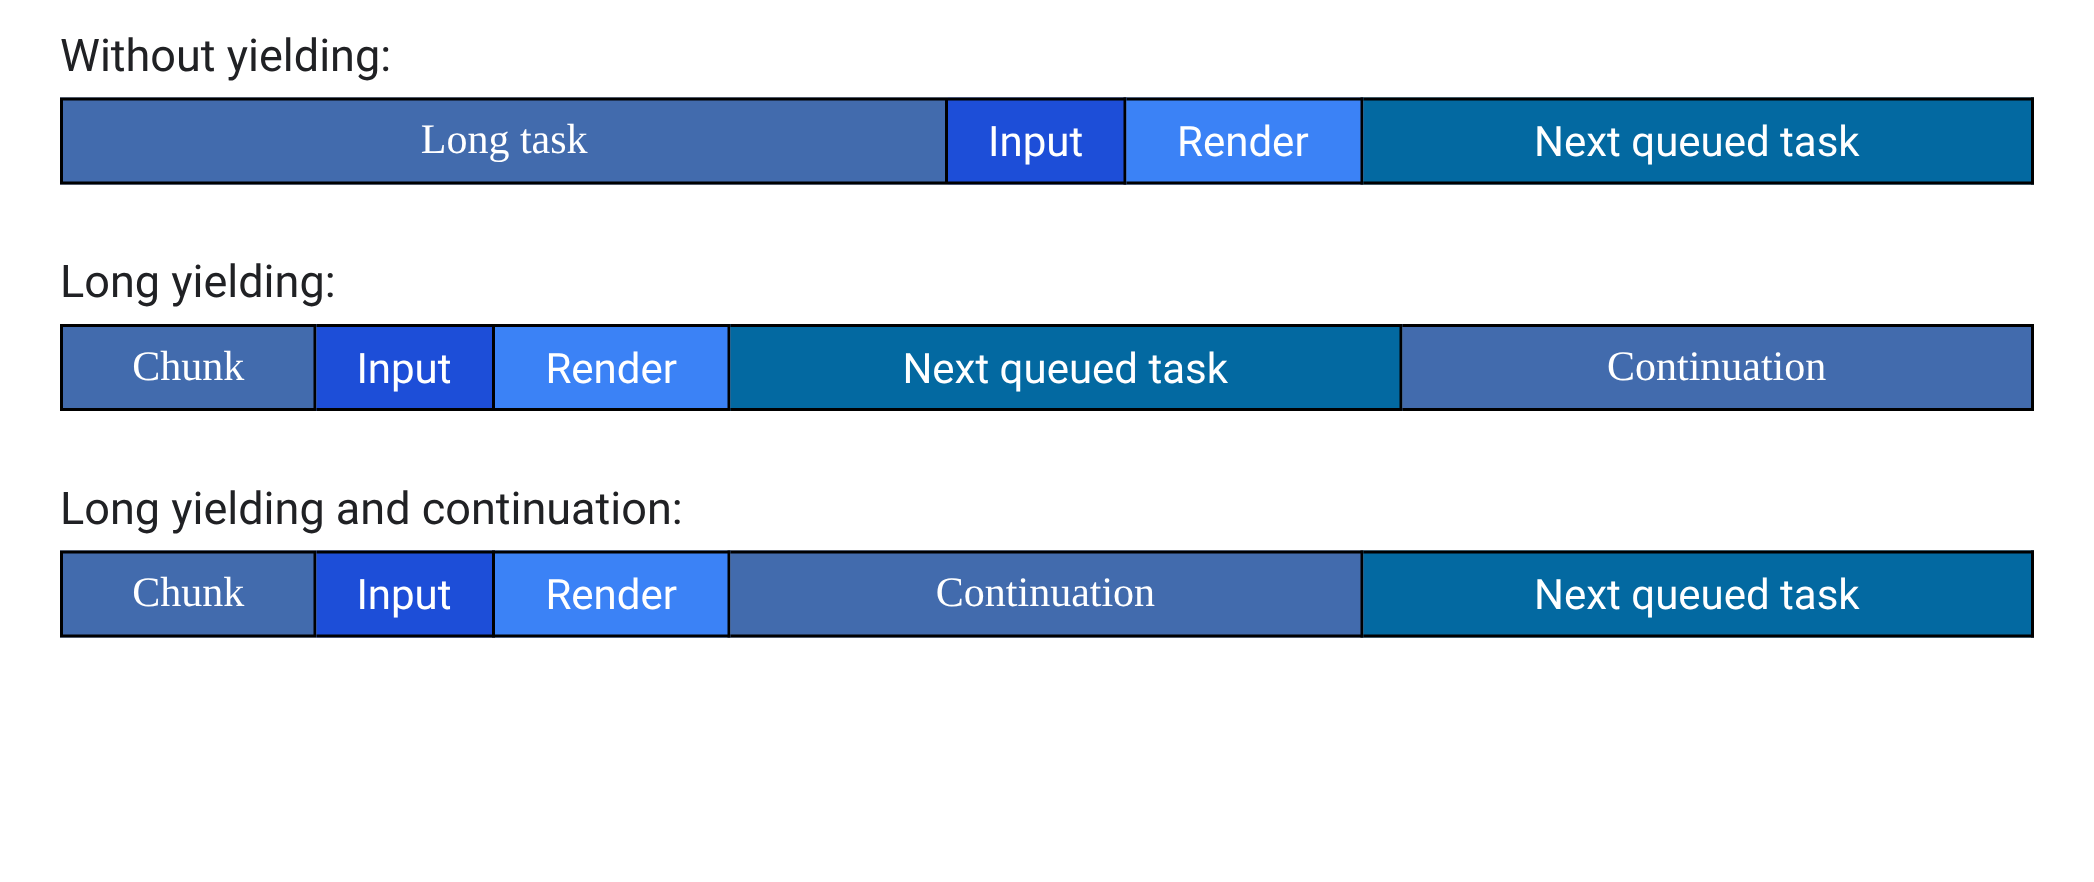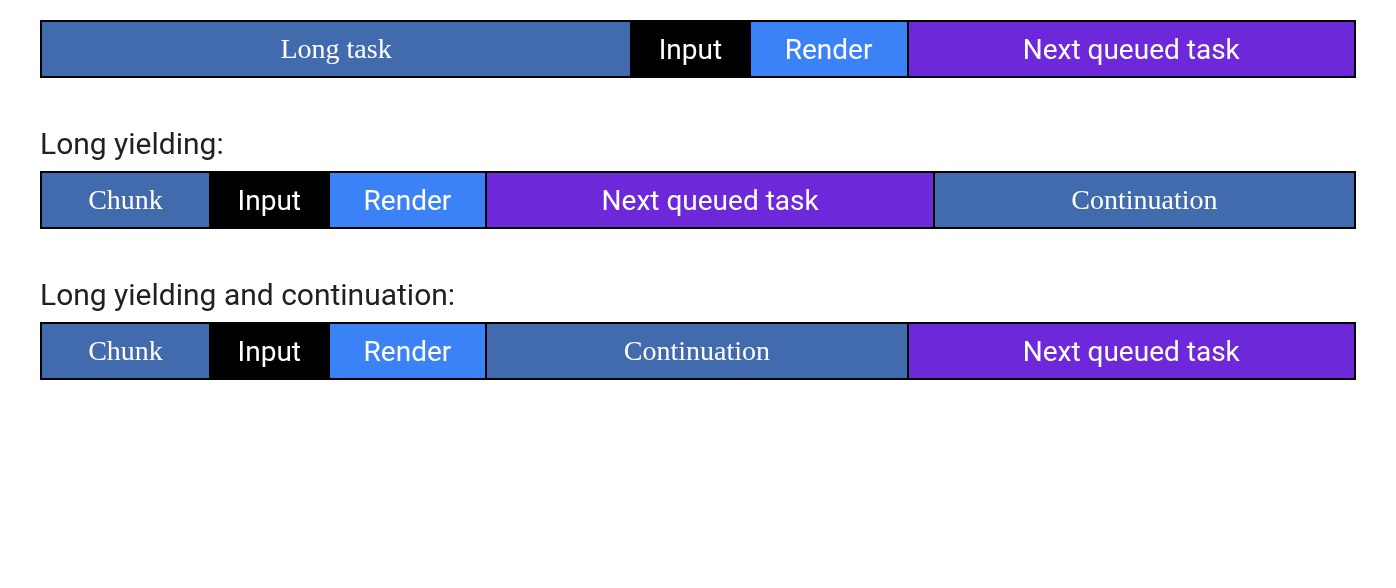--- a/index.html
+++ b/index.html
@@ -29,29 +29,30 @@
       color: #fff;
       font-size: 28px;
       font-weight: 400;
       border: 2px solid #000;
       white-space: nowrap;
     }
     .segment + .segment {
       border-left: none;
     }
     .blue { background-color: #426bad; font-family: Liberation Serif, serif; }
-    .red { background-color: #000000; }
+    .red { background-color: #1d4ed8; }
     .green { background-color: #3b82f6; }
-    .gray { background-color: #6d28d9; }
+    .gray { background-color: #0369a1; }
   </style>
 </head>
 <body>
 
 <div id="root">
     <div class="section">
+      <div class="section-title">Without yielding:</div>
       <div class="timeline">
         <div class="segment blue" style="flex: 0 0 45%;">Long task</div>
         <div class="segment red" style="flex: 0 0 9%;">Input</div>
         <div class="segment green" style="flex: 0 0 12%;">Render</div>
         <div class="segment gray" style="flex: 0 0 34%;">Next queued task</div>
       </div>
     </div>
     <div class="section">
       <div class="section-title">Long yielding:</div>
       <div class="timeline">

